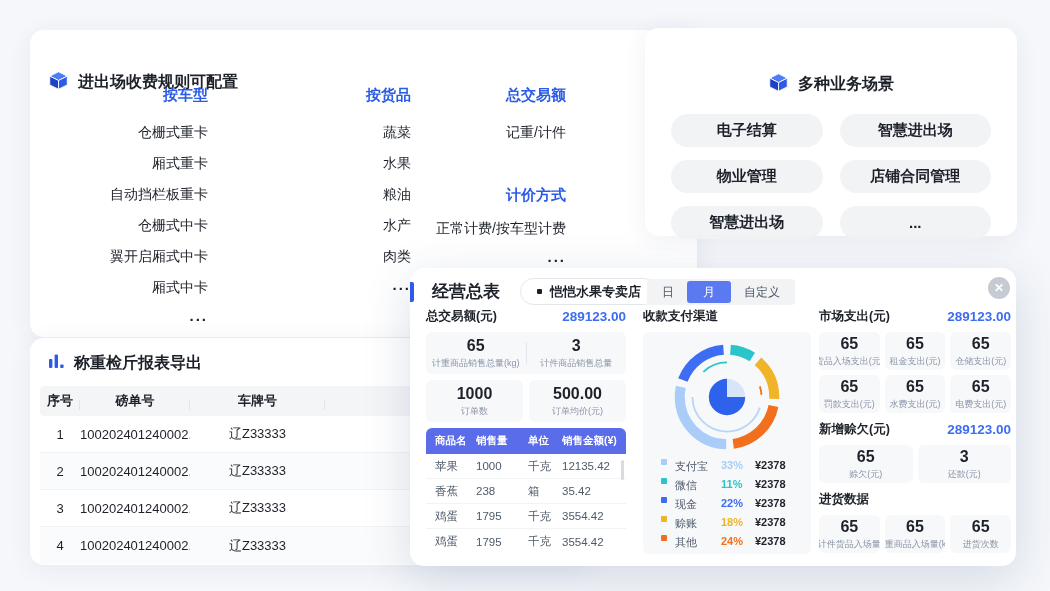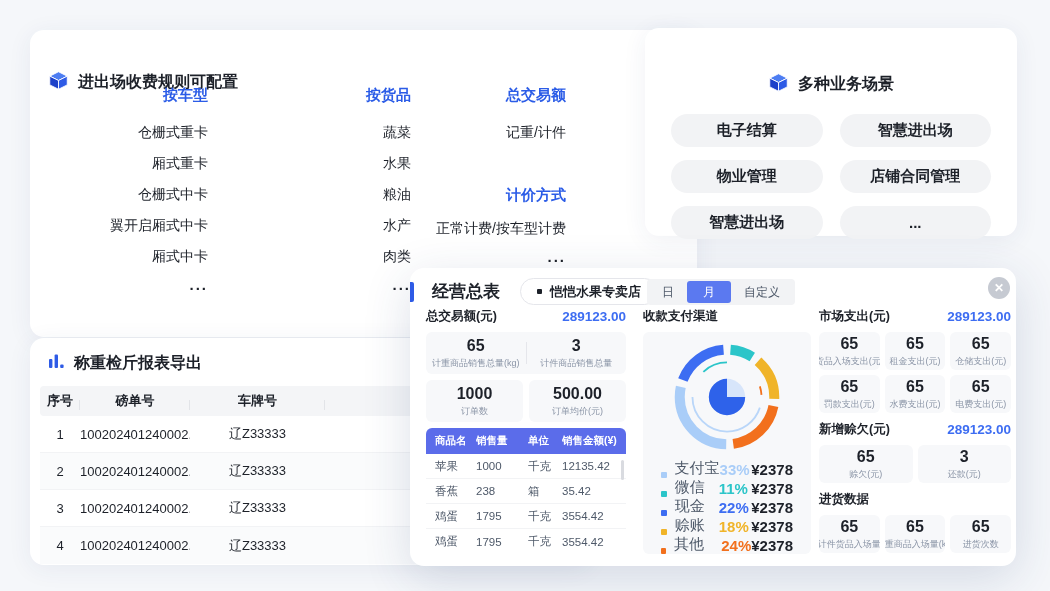--- a/index.html
+++ b/index.html
@@ -59,21 +59,21 @@
   .ptrow{display:flex;align-items:center}
   .ptrow span{white-space:nowrap;overflow:hidden}
   .ptc1{width:50px;padding-left:9px}.ptc2{width:52px}.ptc3{width:34px}.ptc4{width:64px}
   .pthead{background:#5b6cea;height:26px;color:#fff;font-size:10.5px;font-weight:700}
   .ptbody .ptrow{height:25px;font-size:11.5px;color:#4e5969;border-bottom:1px solid #f2f3f5}
   .pscroll{position:absolute;right:2px;top:32px;width:3px;height:20px;border-radius:2px;background:#d9dbe0}
   
   .chart-card{background:#f7f8fa;border-radius:6px;height:222px;padding-top:5px}
   .donut-wrap{display:flex;justify-content:center}
   .legend{padding:0 18px;margin-top:2px}
-  .lrow{display:flex;align-items:flex-end;height:19px;font-size:15px}
+  .lrow{display:flex;align-items:flex-start;height:19px;font-size:11px}
   .lsw{width:6px;height:6px;border-radius:1px;margin-right:8px}
   .lname{width:46px;color:#4e5969;white-space:nowrap}
   .lpct{width:34px;font-weight:600;white-space:nowrap}
   .lamt{color:#1d2129;font-weight:600;white-space:nowrap}
   
   .g3{display:grid;grid-template-columns:1fr 1fr 1fr;gap:5px}
   .g2{display:grid;grid-template-columns:1fr 1fr;gap:5px}
   .g3 .scard,.g2 .scard{height:38px}.mt8{margin-top:8px}
   .icon-cube,.icon-bars{flex:0 0 auto}
 </style>
@@ -89,20 +89,21 @@
         <polygon points="22,7 12,12 12,22 22,17" fill="#2e5be6" stroke="#fff" stroke-width="1"></polygon>
       </svg>
     </span>
     <span>进出场收费规则可配置</span>
   </div>
 
   <div class="rcol" style="left:18px;top:56px;width:160px">
     <div class="chead">按车型</div>
     <div class="item">仓栅式重卡</div>
     <div class="item">厢式重卡</div>
+    <div class="item">自动挡栏板重卡</div>
     <div class="item">仓栅式中卡</div>
     <div class="item">翼开启厢式中卡</div>
     <div class="item">厢式中卡</div>
     <div class="dots">...</div>
   </div>
 
   <div class="rcol" style="left:221px;top:56px;width:160px">
     <div class="chead">按货品</div>
     <div class="item">蔬菜</div>
     <div class="item">水果</div>
@@ -307,21 +308,21 @@
         </div>
         <div class="lrow">
           <span class="lsw" style="background-color: rgb(240, 180, 41);"></span>
           <span class="lname">赊账</span>
           <span class="lpct" style="color: rgb(240, 180, 41);">18%</span>
           <span class="lamt">¥2378</span>
         </div>
         <div class="lrow">
           <span class="lsw" style="background-color: rgb(242, 112, 29);"></span>
           <span class="lname">其他</span>
-          <span class="lpct" style="color: rgb(242, 112, 29); margin-left: 8px;">24%</span>
+          <span class="lpct" style="color: rgb(242, 112, 29);">24%</span>
           <span class="lamt">¥2378</span>
         </div>
       </div>
     </div>
   </div>
 
   <div class="scol s-right">
     <div class="sec-head">
       <span class="sec-label">市场支出(元)</span>
       <span class="sec-value">289123.00</span>

